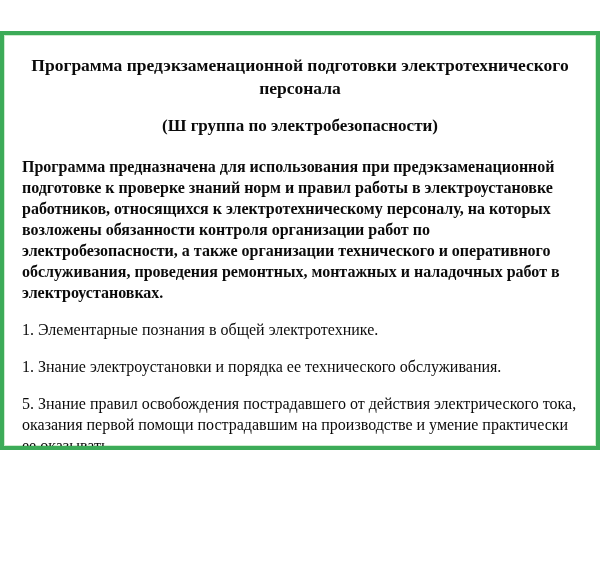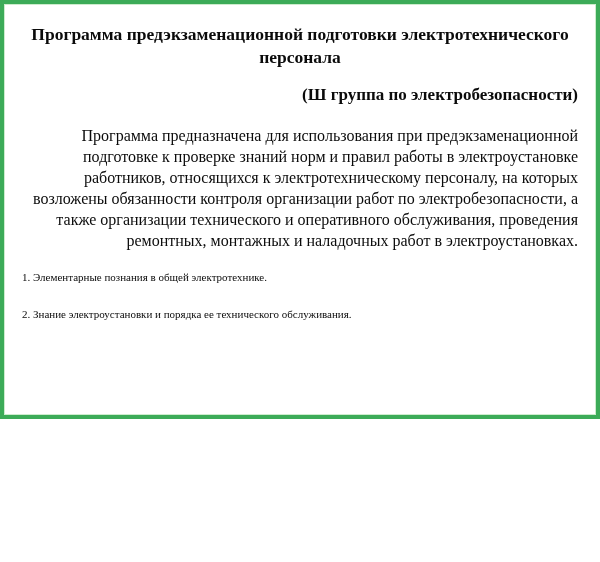--- a/index.html
+++ b/index.html
@@ -15,59 +15,61 @@
   }
   .page {
     width: 600px;
     height: 419px;
     background: var(--bg);
     border: 4px solid var(--accent);
     box-shadow: inset 0 0 0 1px #cdeccd;
     padding: 10px 18px 6px 18px;
     overflow: hidden;
     color: var(--text);
+    margin-top: 31px;
   }
   .doc-title {
     margin-top: 9px;
     font-size: 17.5px;
     line-height: 23px;
     font-weight: bold;
     text-align: center;
   }
   .doc-subtitle {
     margin-top: 15px;
     font-size: 17px;
     line-height: 21px;
     font-weight: bold;
-    text-align: right;
+    text-align: center;
   }
   .doc-intro {
     margin-top: 20px;
     font-size: 16px;
     line-height: 21px;
-    font-weight: normal;
-    text-align: right;
+    font-weight: bold;
+    text-align: left;
   }
   .doc-item {
     margin-top: 16px;
-    font-size: 11px;
+    font-size: 16px;
     line-height: 21px;
     font-weight: normal;
     text-align: left;
   }
 </style>
 </head>
 <body>
 
 <div class="page">
   <h1 class="doc-title">Программа предэкзаменационной подготовки электротехнического персонала</h1>
 
   <h2 class="doc-subtitle">(Ш группа по электробезопасности)</h2>
 
   <p class="doc-intro">Программа предназначена для использования при предэкзаменационной подготовке к проверке знаний норм и правил работы в электроустановке работников, относящихся к электротехническому персоналу, на которых возложены обязанности контроля организации работ по электробезопасности, а также организации технического и оперативного обслуживания, проведения ремонтных, монтажных и наладочных работ в электроустановках.</p>
 
   <p class="doc-item">1. Элементарные познания в общей электротехнике.</p>
 
-  <p class="doc-item">2. Знание электроустановки и порядка ее технического обслуживания.</p>
+  <p class="doc-item">1. Знание электроустановки и порядка ее технического обслуживания.</p>
 
 
 
+  <p class="doc-item">5. Знание правил освобождения пострадавшего от действия электрического тока, оказания первой помощи пострадавшим на производстве и умение практически ее оказывать.</p>
 </div>
 
 </body></html>

